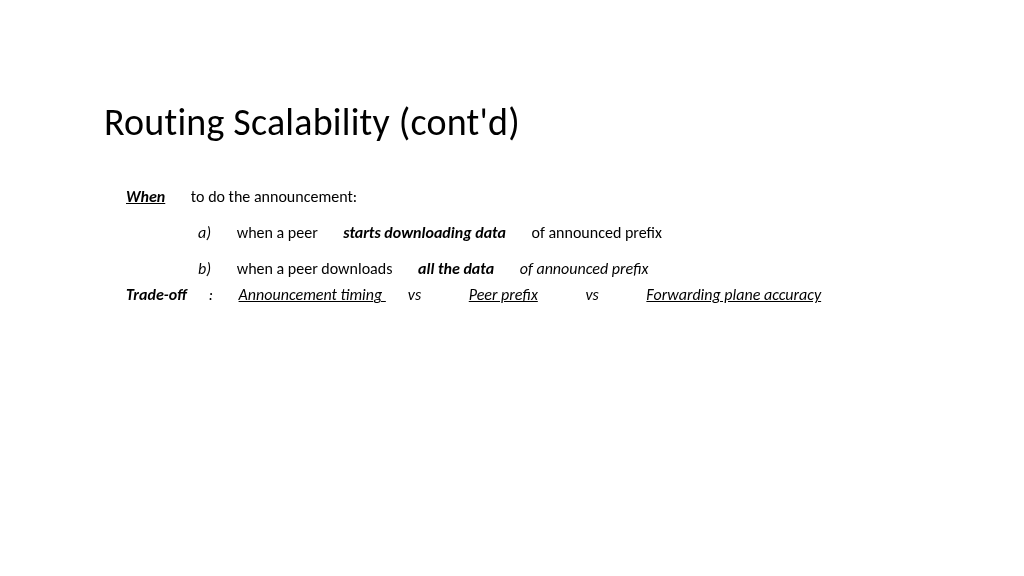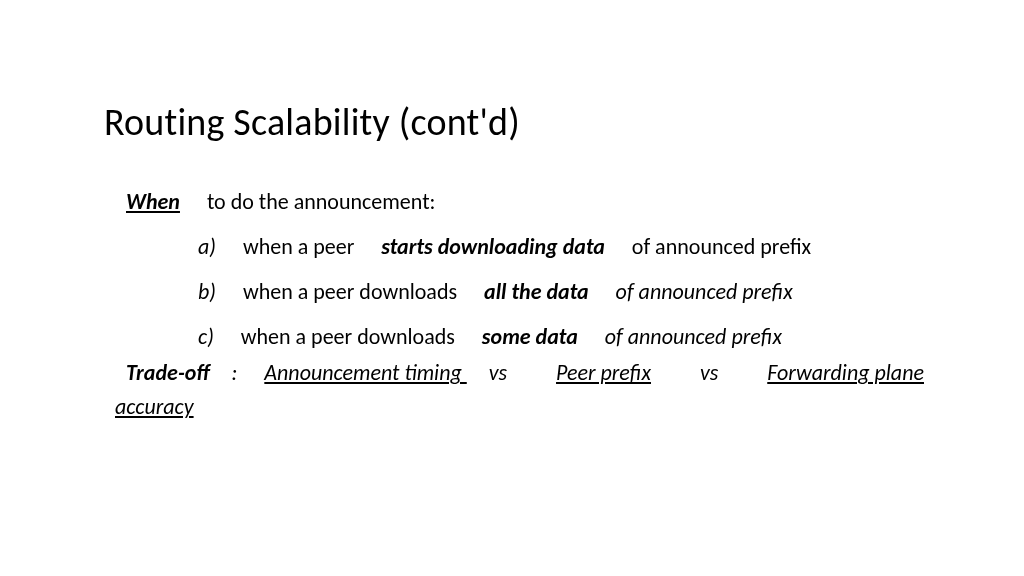--- a/index.html
+++ b/index.html
@@ -21,21 +21,21 @@
       padding: 55px 60px 40px 60px;
       position: relative;
     }
     .title {
       font-size: 38px;
       font-weight: 400;
       margin-bottom: 40px;
       letter-spacing: 0.2px;
     }
     .content {
-      font-size: 22px;
+      font-size: 16px;
       line-height: 1.55;
     }
     .lead-line {
       margin-bottom: 2px;
     }
     .when-word {
       font-weight: bold;
       font-style: italic;
       text-decoration: underline;
     }
@@ -89,22 +89,19 @@
     </div>
 
     <div class="sub-item">
       <span class="item-letter">a)</span><span> when a peer </span><span class="bold-italic">starts downloading data</span><span> of announced prefix</span>
     </div>
 
     <div class="sub-item">
       <span class="item-letter">b)</span><span> when a peer downloads </span><span class="bold-italic">all the data </span><span class="italic">of announced prefix</span>
     </div>
 
-    <div class="sub-item">
-      <span class="item-letter">c)</span><span> when a peer downloads </span><span class="bold-italic">some data </span><span class="italic">of announced prefix</span>
-    </div>
 
     <div class="tradeoff-line">
       <span class="tradeoff-label">Trade-off</span><span class="italic">: </span><span class="underline-italic">Announcement timing </span><span class="italic">vs</span><span> </span><span class="underline-italic">Peer prefix</span><span> </span><span class="italic">vs</span><span> </span><span class="underline-italic">Forwarding plane accuracy</span>
     </div>
   </div>
 
 </div>
 
 </body></html>

